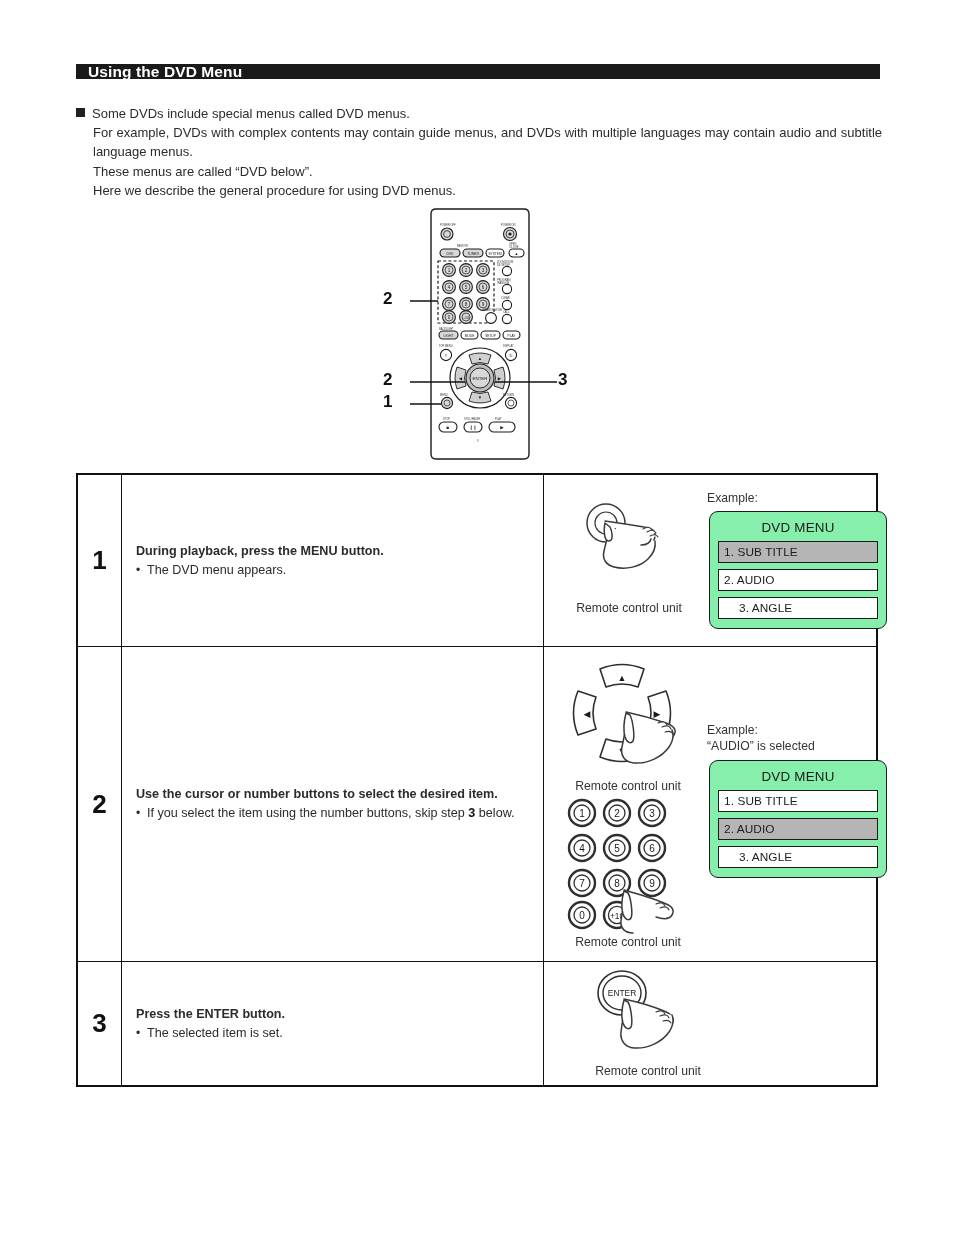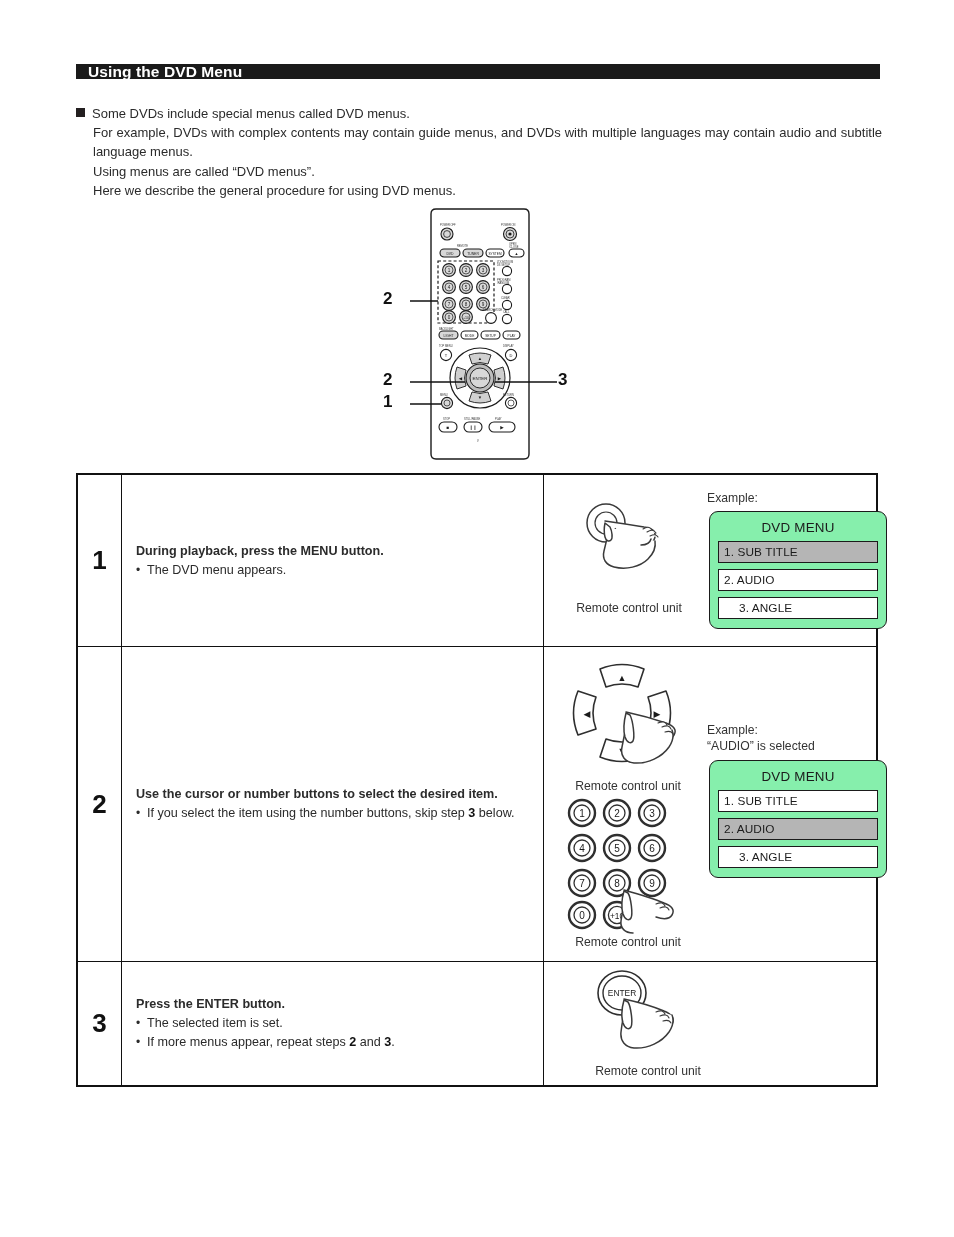--- a/index.html
+++ b/index.html
@@ -194,21 +194,21 @@
 </head>
 <body>
 
 <div class="section-bar">
   <div class="title">Using the DVD Menu</div>
 </div>
 
 <div class="intro">
   <div class="l1"><span class="sq"></span><span>Some DVDs include special menus called DVD menus.</span></div>
   <div class="just">For example, DVDs with complex contents may contain guide menus, and DVDs with multiple languages may contain audio and subtitle language menus.</div>
-  <div class="indent">Using menus are called “DVD menus”.</div>
+  <div class="indent">These menus are called “DVD below”.</div>
   <div class="indent">Here we describe the general procedure for using DVD menus.</div>
 </div>
 
 <div class="remote-fig">
 <svg width="190" height="256" viewBox="0 0 190 256" xmlns="http://www.w3.org/2000/svg">
   <defs>
     <style>
       .bd { fill:#fff; stroke:#1b1b1b; stroke-width:1.4; }
       .btn { fill:#d8d8d8; stroke:#1b1b1b; stroke-width:1.1; }
       .btn2 { fill:#fff; stroke:#1b1b1b; stroke-width:1.1; }
@@ -516,21 +516,20 @@
       </div>
     </div>
   </div>
 
   <div class="proc-row" style="height:123px;">
     <div class="col-num">3</div>
     <div class="col-text">
       <div class="step-text">
         <span class="line">Press the ENTER button.</span>
         <span class="bullet-line">The selected item is set.</span>
-        <span class="bullet-line"><span>If more menus appear, repeat steps </span><b>2</b><span> and </span><b>3</b><span>.</span></span>
       </div>
     </div>
     <div class="col-illus">
       <div class="illus-wrap" style="left:38px; top:6px; width:140px;">
         <svg width="132" height="92" viewBox="0 0 132 92">
           <ellipse cx="40" cy="25" rx="24" ry="22" fill="#fff" stroke="#2f2f2f" stroke-width="1.6"></ellipse>
           <ellipse cx="40" cy="25" rx="19" ry="17" fill="#fff" stroke="#2f2f2f" stroke-width="1.4"></ellipse>
           <text x="40" y="28" font-size="8.4" text-anchor="middle" fill="#1b1b1b">ENTER</text>
           <g fill="#fff" stroke="#3a3a3a" stroke-width="1.5" stroke-linejoin="round" stroke-linecap="round">
             <path d="M42 31 C56 34 70 38 82 43 C90 46 93 51 90 56 C87 61 80 60 74 58"></path>

